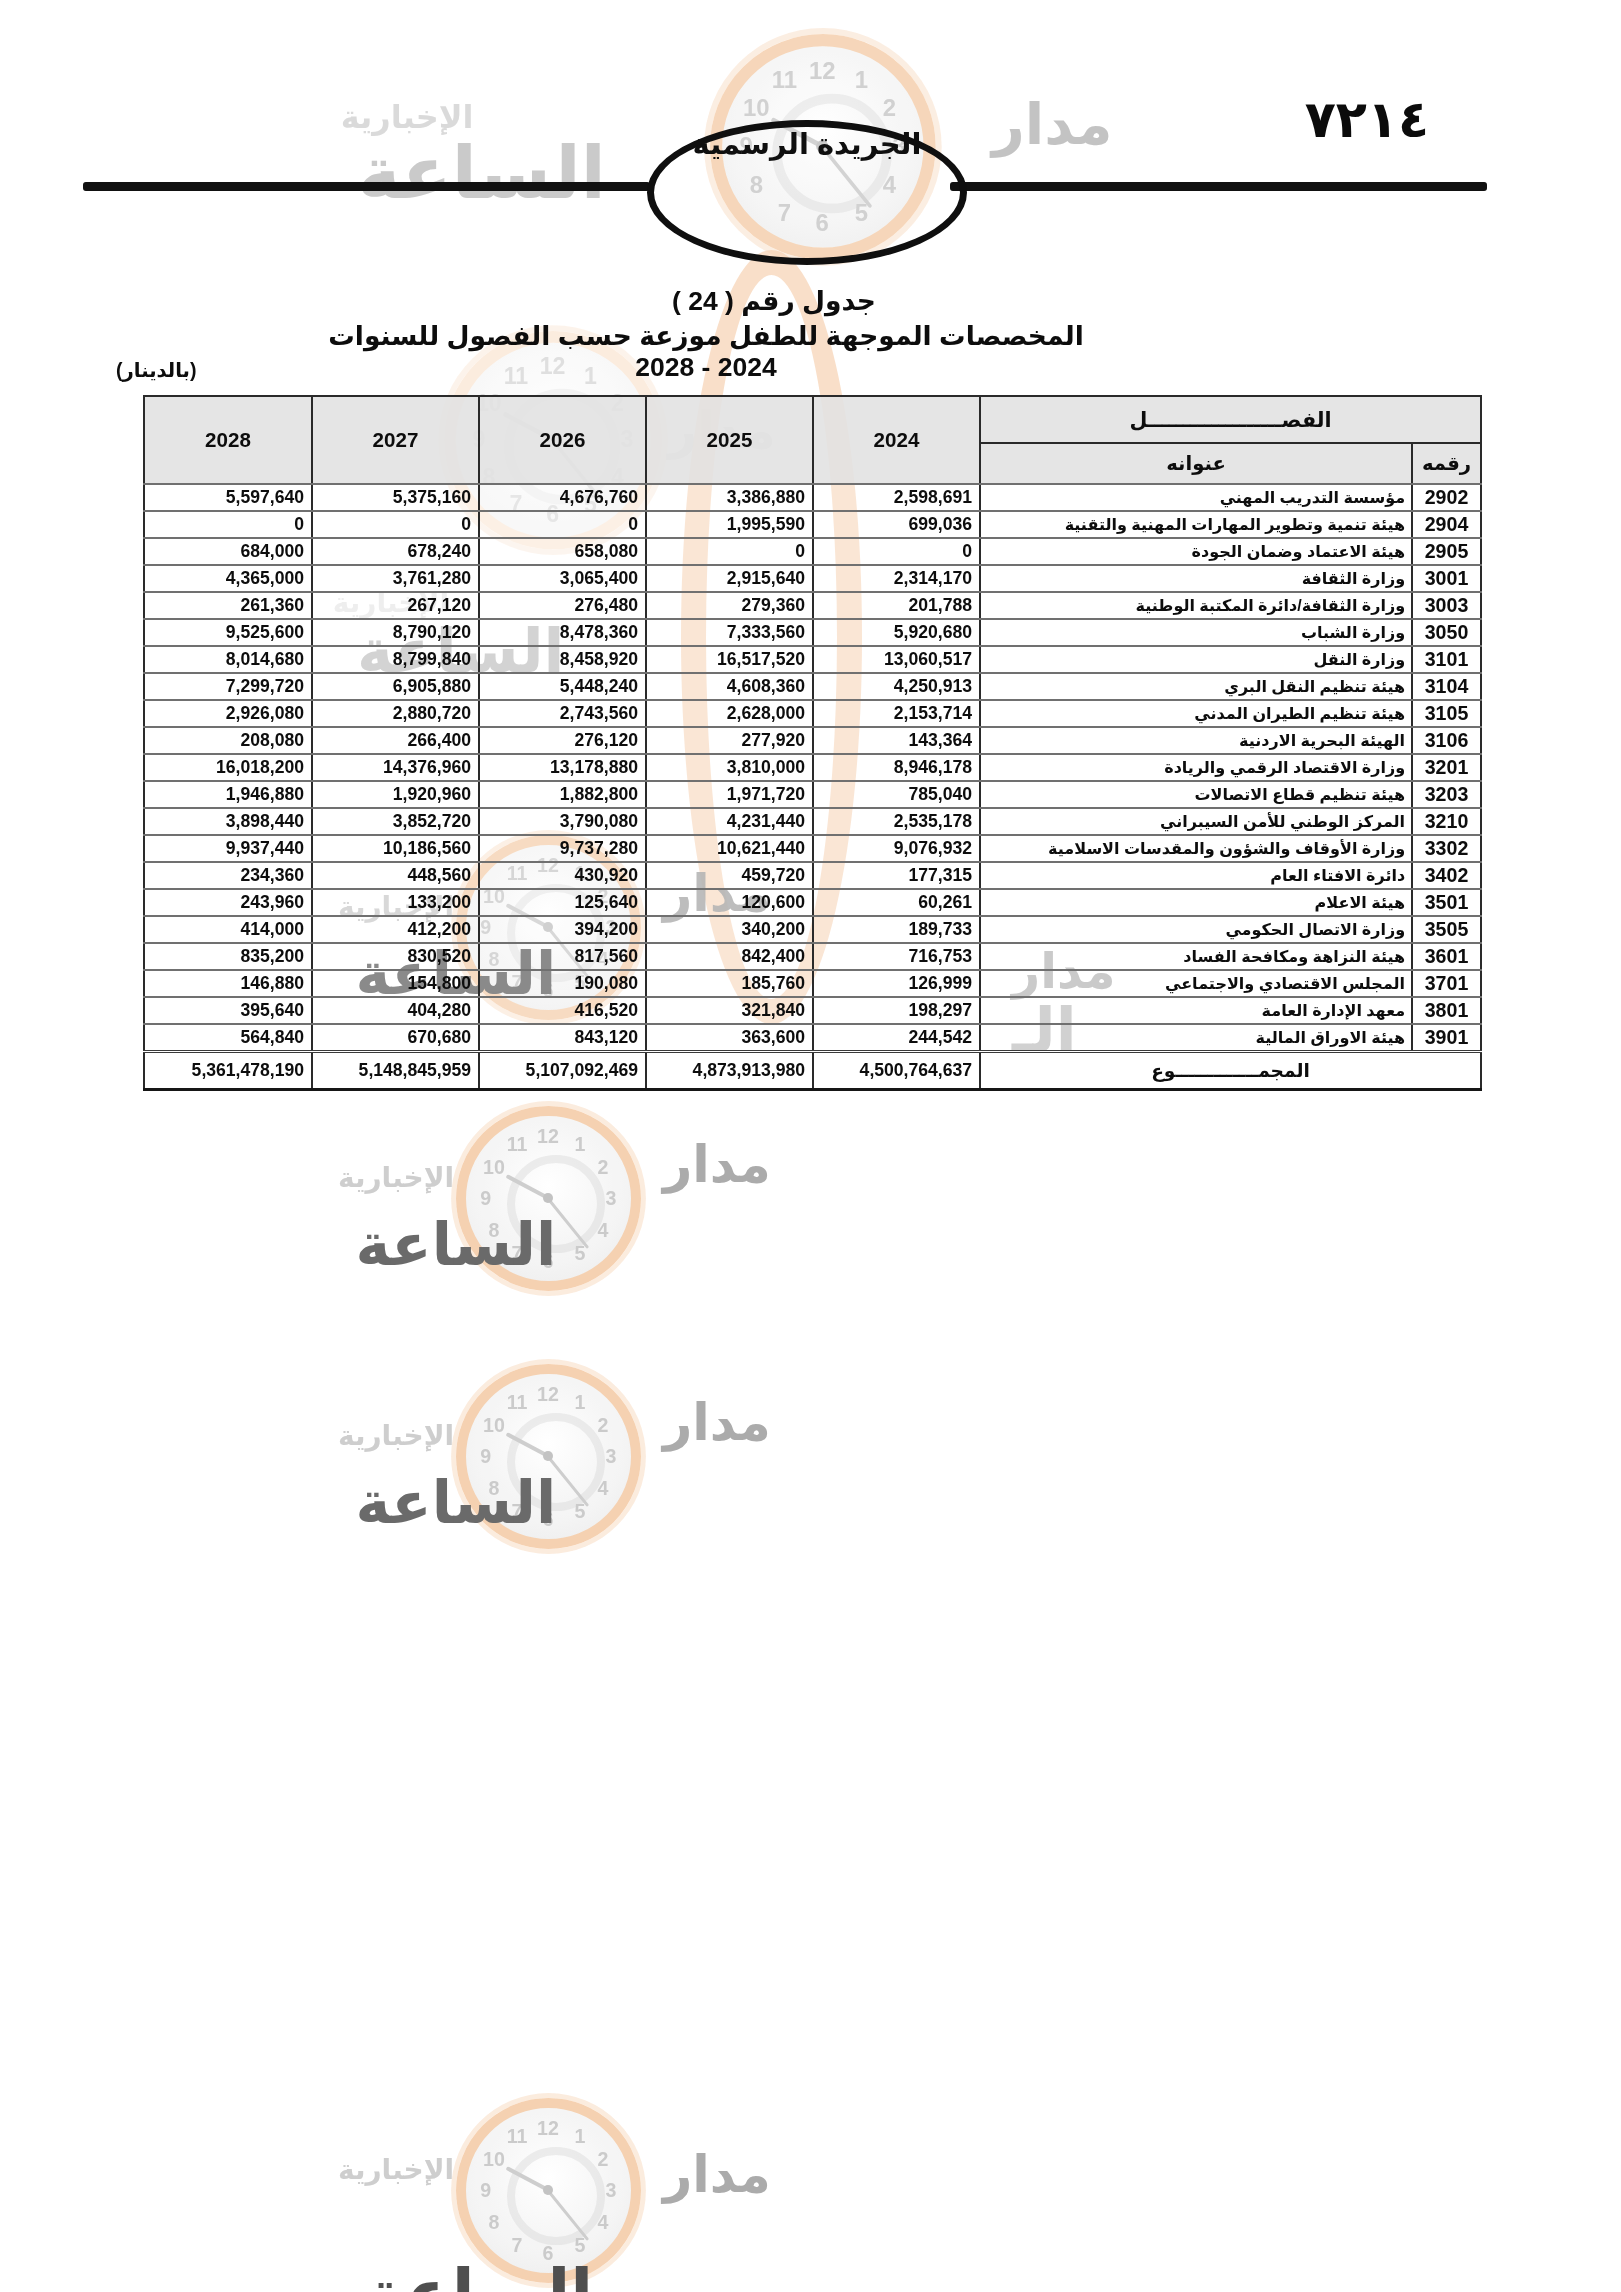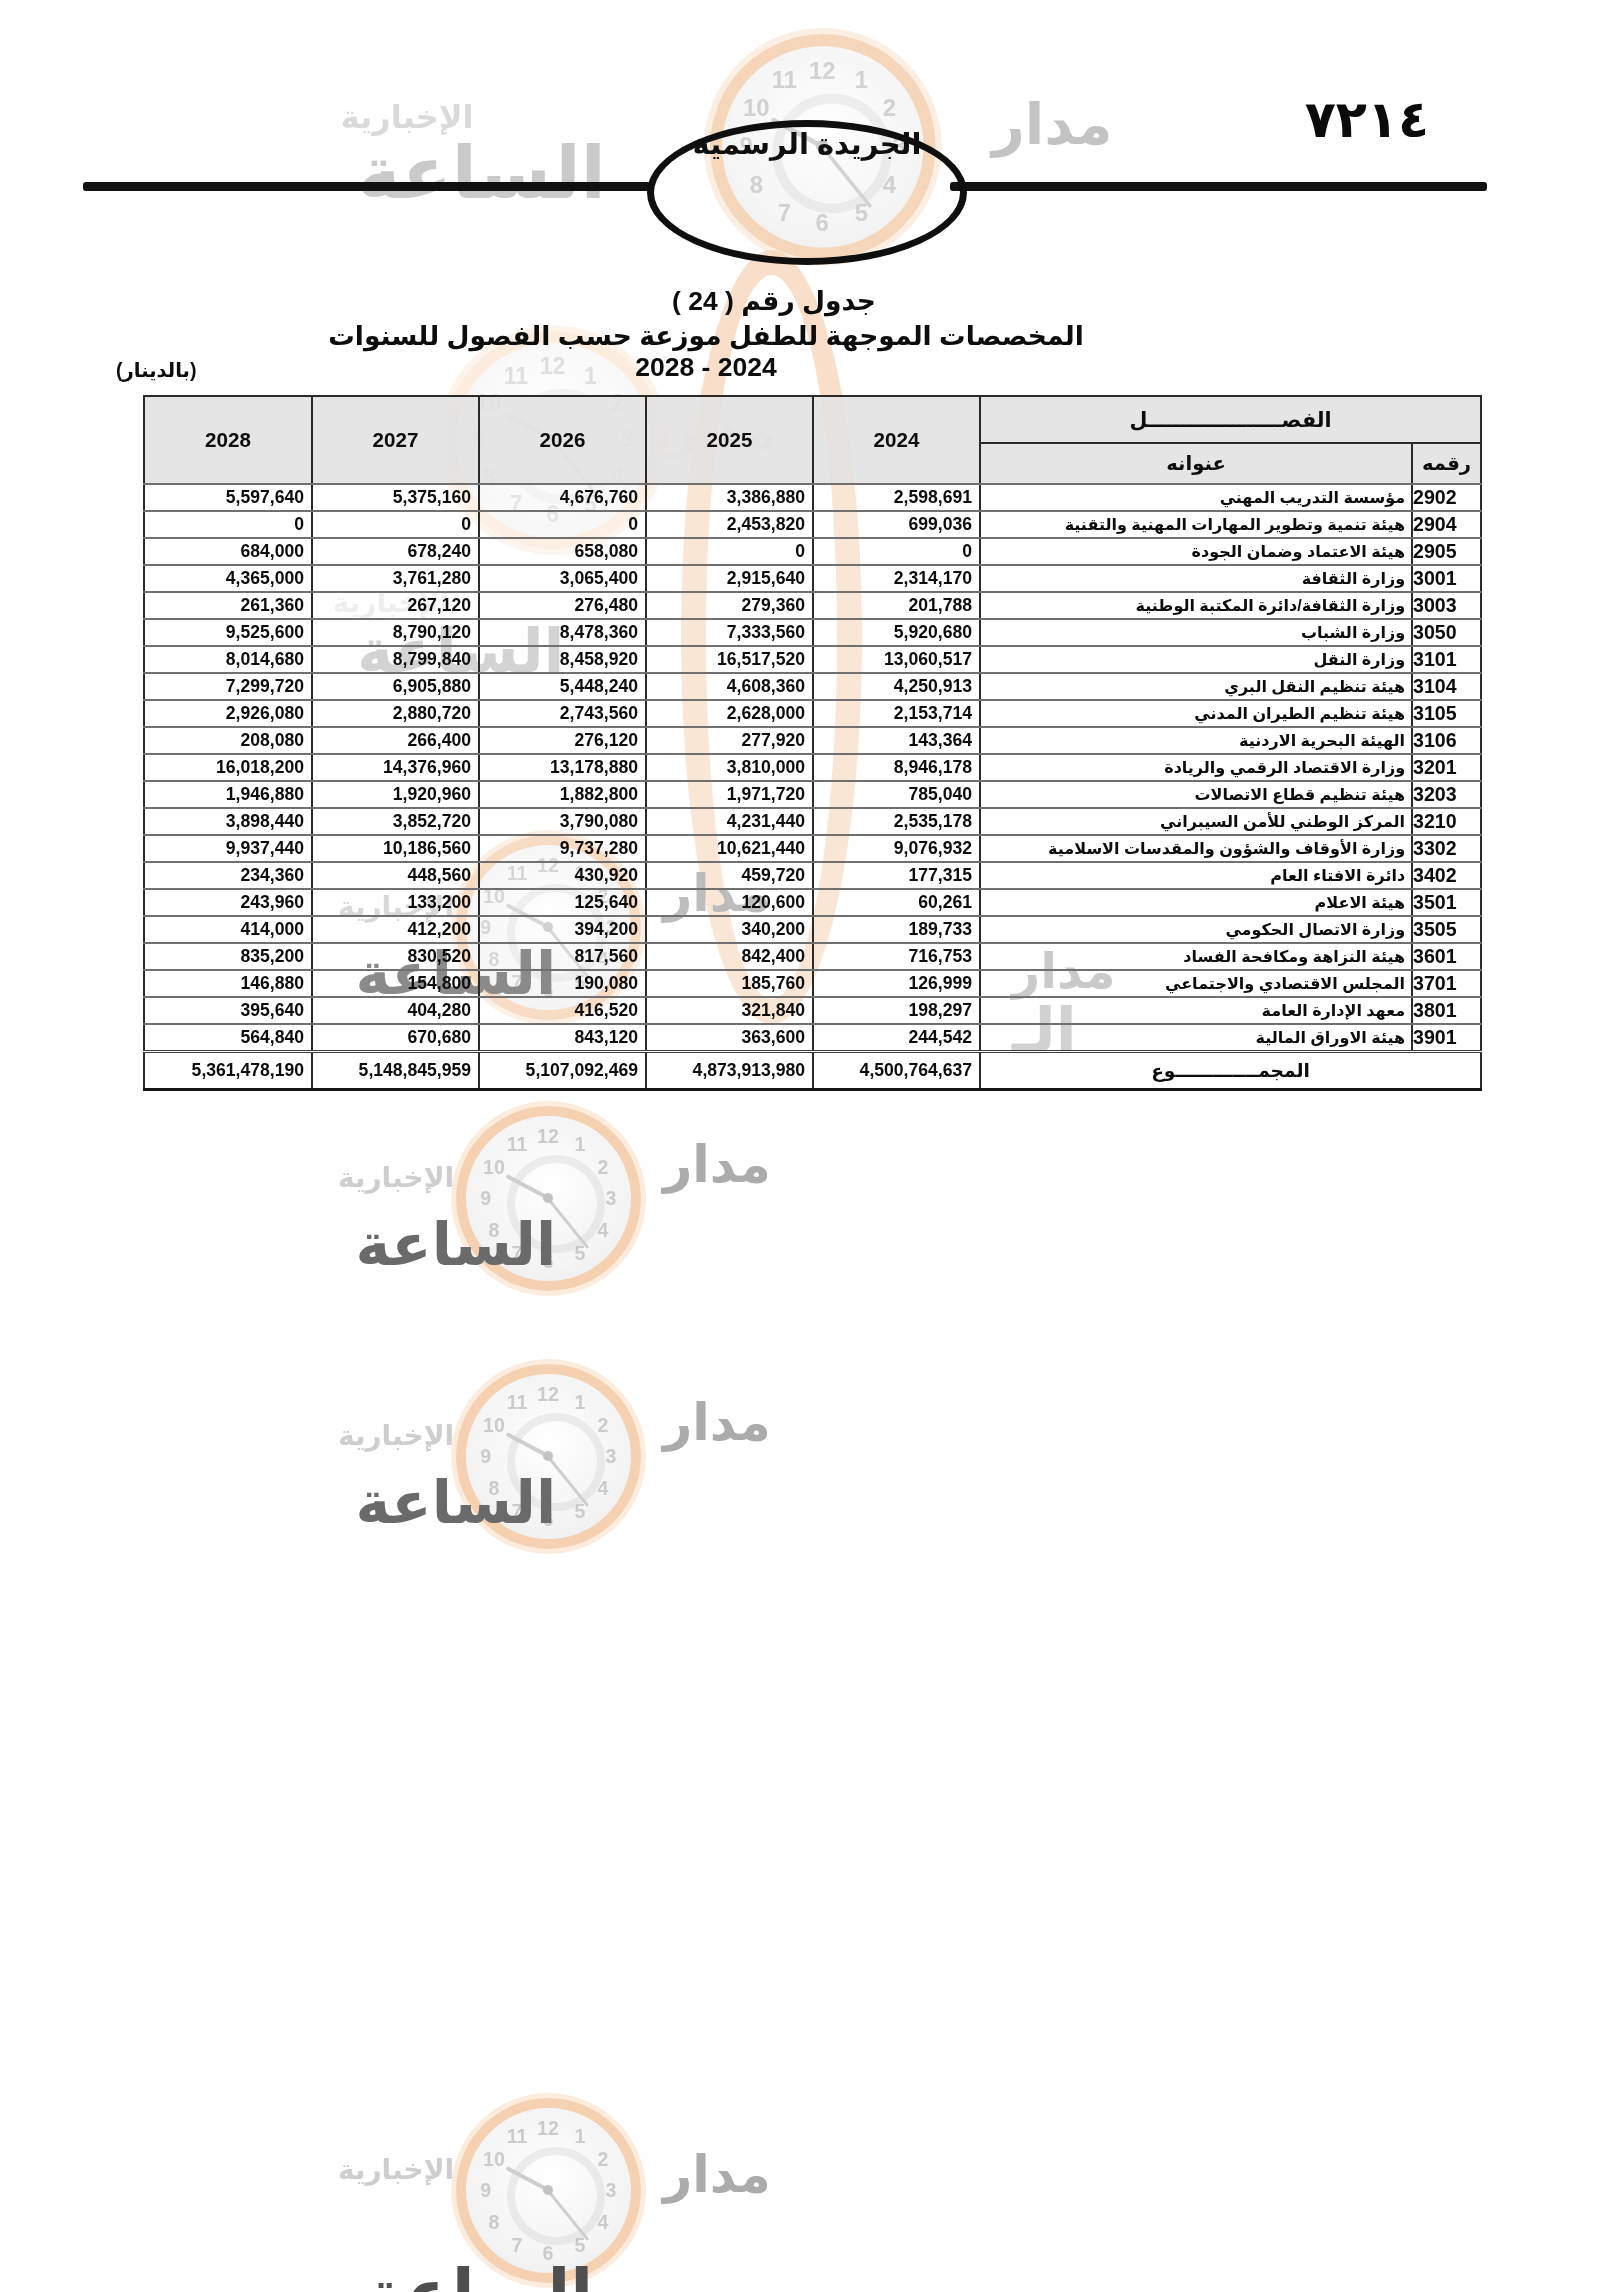--- a/index.html
+++ b/index.html
@@ -74,21 +74,21 @@
   table{ position:absolute; left:143px; top:395px; width:1335px; z-index:2;
          border-collapse:collapse; table-layout:fixed; direction:rtl;
          border:2.9px solid #151515; }
   th,td{ border:2px solid #2a2a2a; overflow:hidden; white-space:nowrap; }
   thead th{ background:rgba(226,226,226,.9); color:#0d0d0d; }
   th.fasl{ height:45px; font:bold 20.6px var(--f); text-align:center; border-bottom:2px solid #2a2a2a; }
   th.raqm, th.unwan{ height:39px; font:bold 19.6px var(--f); text-align:center; border-bottom:2.9px solid #2a2a2a; }
   th.year{ font:bold 20.6px var(--f); text-align:center; border-bottom:2.9px solid #2a2a2a; }
   tbody td{ height:25px; border-top:2.9px double #707070; border-bottom:2.9px double #707070;
             background:rgba(255,255,255,.22); }
-  td.num{ font:bold 19.6px var(--f); text-align:left; color:#0d0d0d; }
+  td.num{ font:bold 19.6px var(--f); text-align:center; color:#0d0d0d; }
   td.title{ font:bold 16px var(--f); text-align:right; padding-right:5.9px; color:#0d0d0d; }
   td.val{ font:bold 17.6px var(--f); direction:ltr; text-align:right; padding-right:6.9px; color:#0d0d0d; }
   .totals td{ height:35px; border-top:3.9px double #3a3a3a; border-bottom:3.9px solid #161616;
               background:rgba(255,255,255,.45); }
   td.total-label{ font:bold 18.6px var(--f); text-align:center; color:#0d0d0d; }
 </style>
 </head>
 <body>
 
 <div class="wm wm-a" style="left:333px;top:19.6px">
@@ -284,21 +284,21 @@
         <td class="val">2,598,691</td>
         <td class="val">3,386,880</td>
         <td class="val">4,676,760</td>
         <td class="val">5,375,160</td>
         <td class="val">5,597,640</td>
       </tr>
       <tr>
         <td class="num">2904</td>
         <td class="title">هيئة تنمية وتطوير المهارات المهنية والتقنية</td>
         <td class="val">699,036</td>
-        <td class="val">2,453,820</td>
+        <td class="val">1,995,590</td>
         <td class="val">0</td>
         <td class="val">0</td>
         <td class="val">0</td>
       </tr>
       <tr>
         <td class="num">2905</td>
         <td class="title">هيئة الاعتماد وضمان الجودة</td>
         <td class="val">0</td>
         <td class="val">0</td>
         <td class="val">658,080</td>

